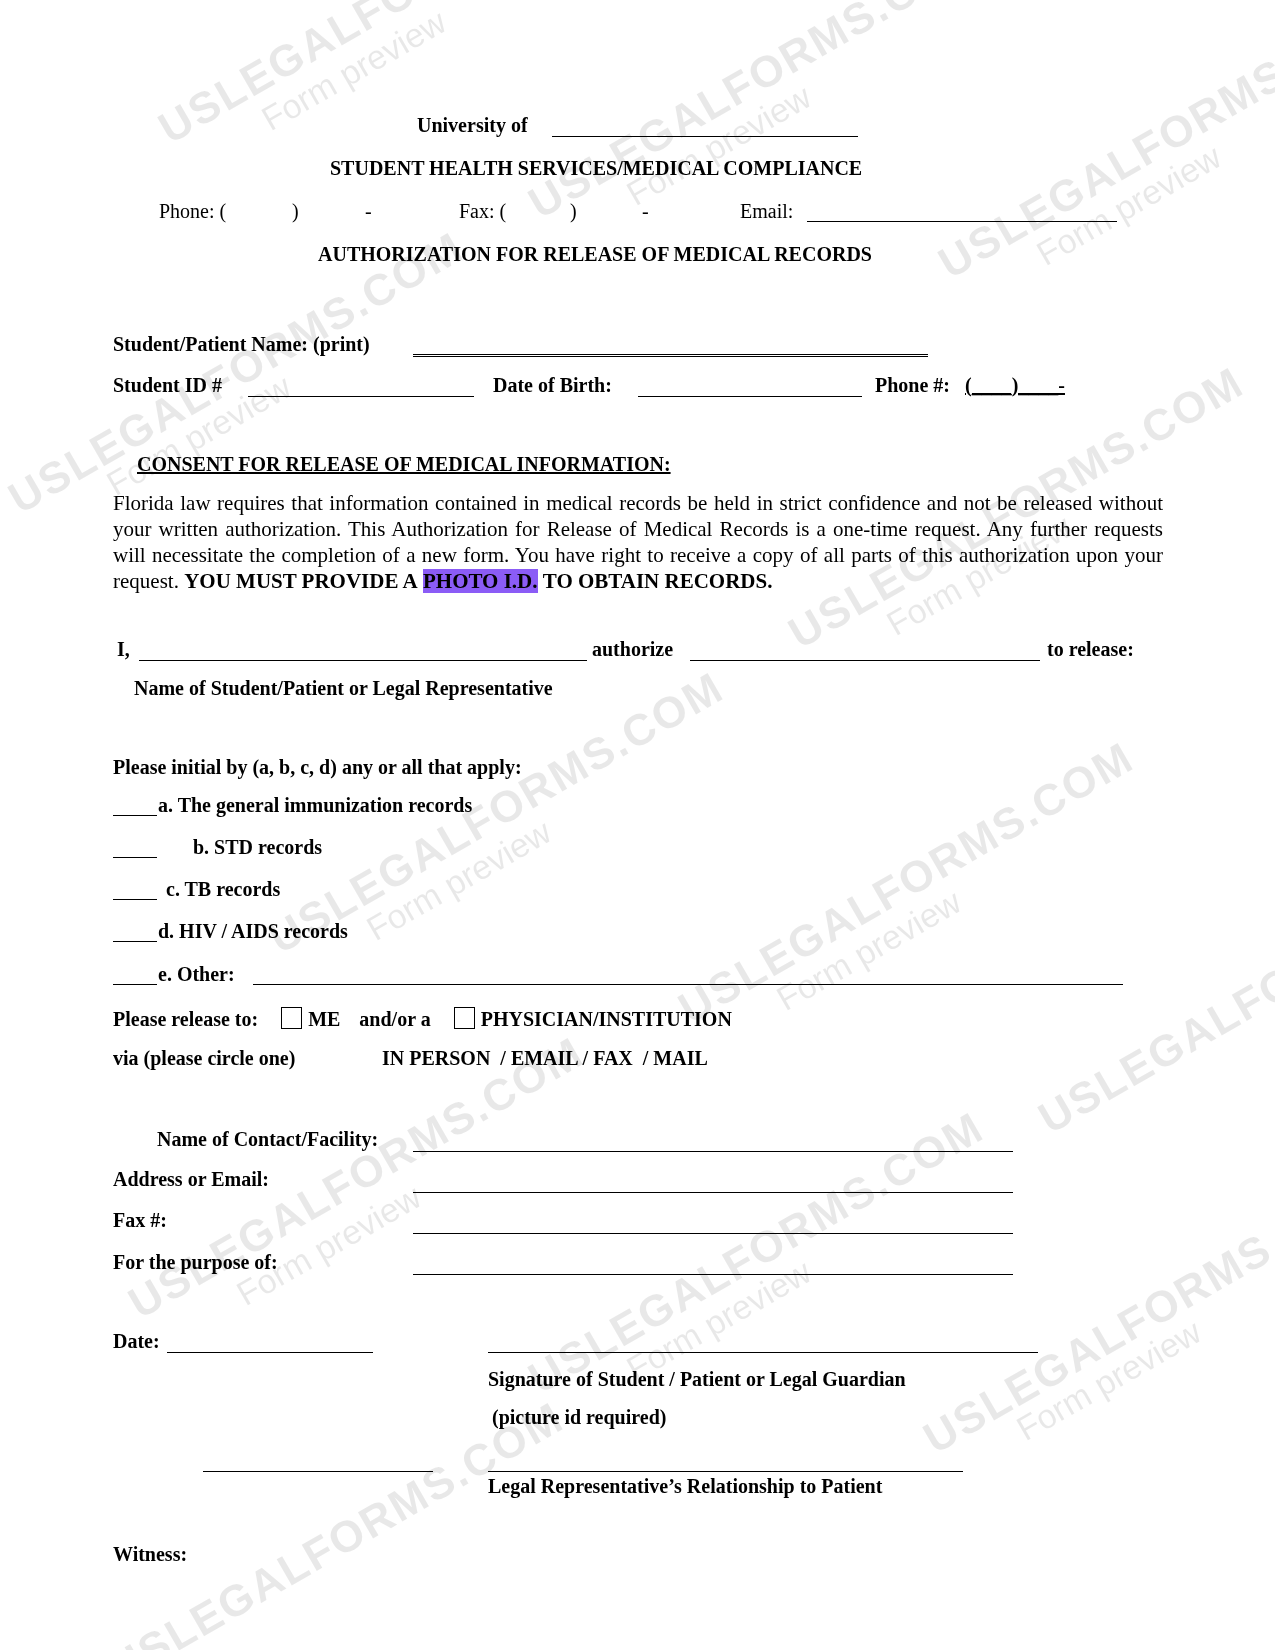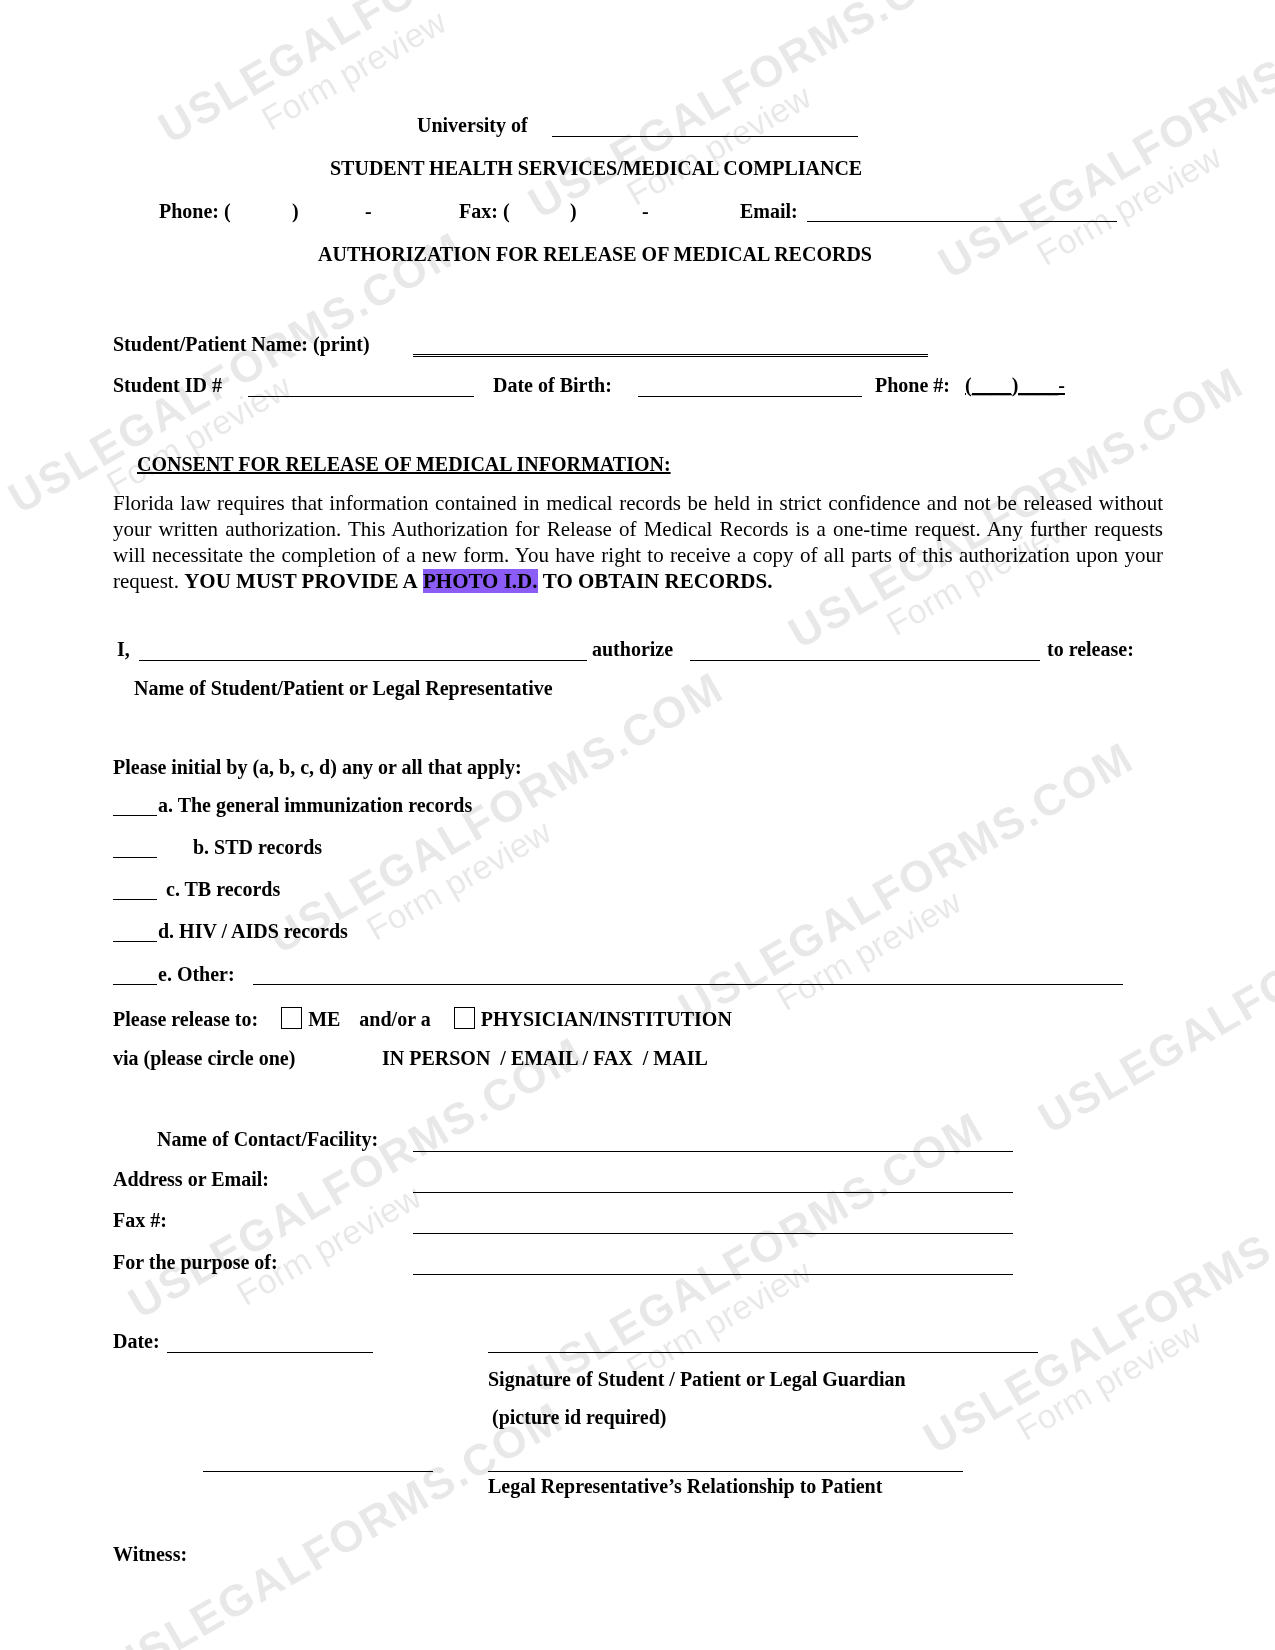--- a/index.html
+++ b/index.html
@@ -1,18 +1,18 @@
 <!DOCTYPE html>
 <html><head>
 <meta charset="utf-8">
 <style>
   html, body { margin:0; padding:0; background:#ffffff; }
   body { width:1275px; height:1650px; position:relative; overflow:hidden;
          font-family:"Liberation Serif", serif; color:#000; }
-  .abs { position:absolute; white-space:nowrap;font-weight:bold; }
+  .abs { position:absolute; white-space:nowrap; }
   .b { font-weight:bold; }
   .c { font-size:20px; }
   .line { position:absolute; border-bottom:1.5px solid #000; height:0; }
   .wm { position:absolute; font-family:"Liberation Sans", sans-serif; color:rgba(0,0,0,0.09);
         transform:rotate(-30deg); transform-origin:left top; white-space:nowrap; pointer-events:none; }
   .wm1 { font-size:44px; font-weight:bold; letter-spacing:2px; }
   .wm2 { font-size:34px; }
   .para { position:absolute; left:113px; width:1050px; font-size:21px; line-height:26px; text-align:justify; }
   .hl { background:#8b5cf6; }
   .box { display:inline-block; width:19px; height:20px; border:1.5px solid #000; vertical-align:-3px; margin:0 6px 0 4px; }

